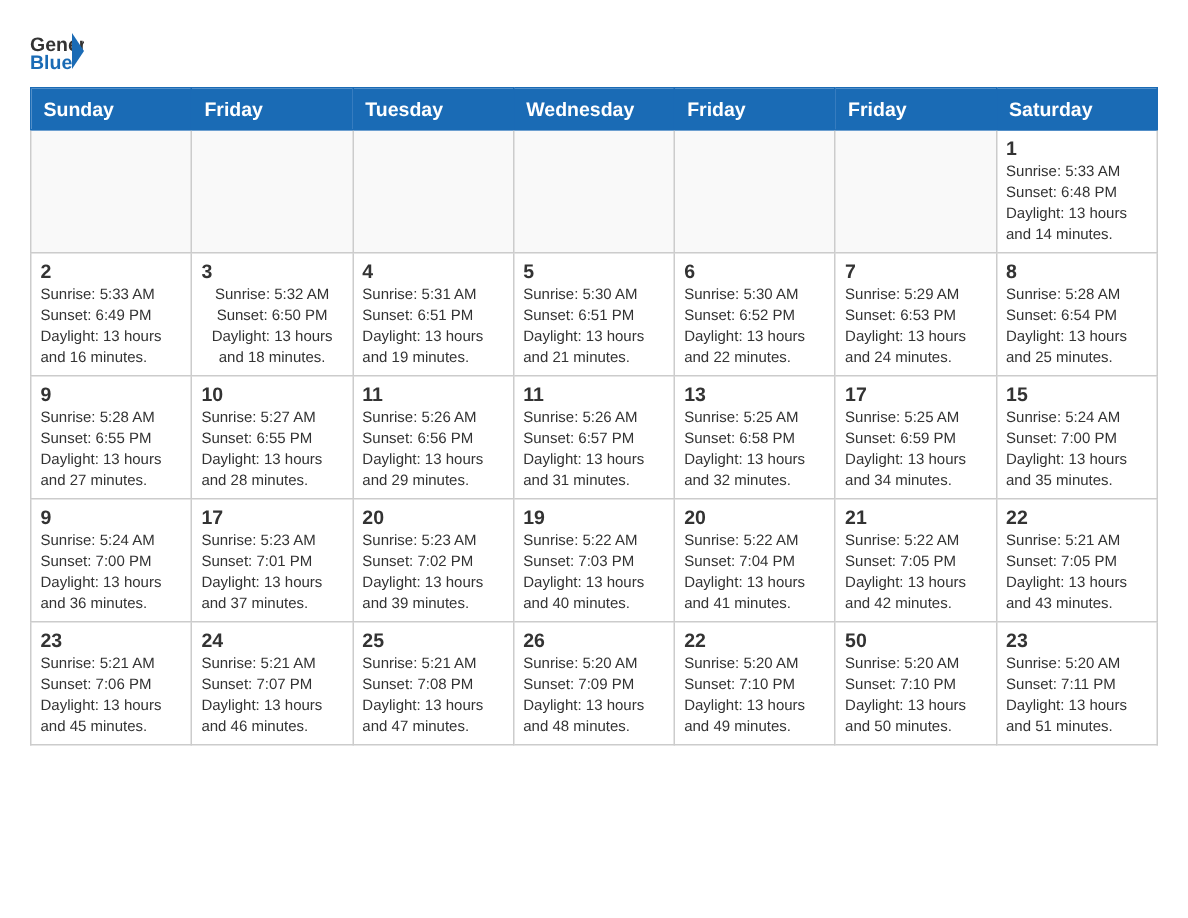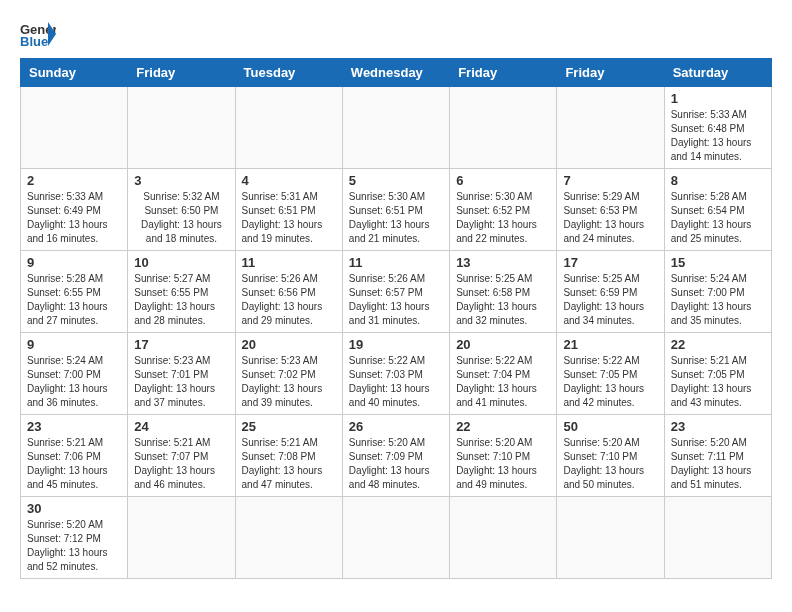--- a/index.html
+++ b/index.html
@@ -288,28 +288,14 @@
 Sunset: 7:10 PM
 Daylight: 13 hours and 50 minutes.</div>
         </td>
         <td>
           <span class="day-num">23</span>
           <div class="day-info" style="white-space: pre-wrap;">Sunrise: 5:20 AM
 Sunset: 7:11 PM
 Daylight: 13 hours and 51 minutes.</div>
         </td>
       </tr>
-      <tr>
-        <td>
-          <span class="day-num">30</span>
-          <div class="day-info" style="white-space: pre-wrap;">Sunrise: 5:20 AM
-Sunset: 7:12 PM
-Daylight: 13 hours and 52 minutes.</div>
-        </td>
-        <td class="cell-empty"></td>
-        <td class="cell-empty"></td>
-        <td class="cell-empty"></td>
-        <td class="cell-empty"></td>
-        <td class="cell-empty"></td>
-        <td class="cell-empty"></td>
-      </tr>
     </tbody>
 </table>
 
 </body></html>

